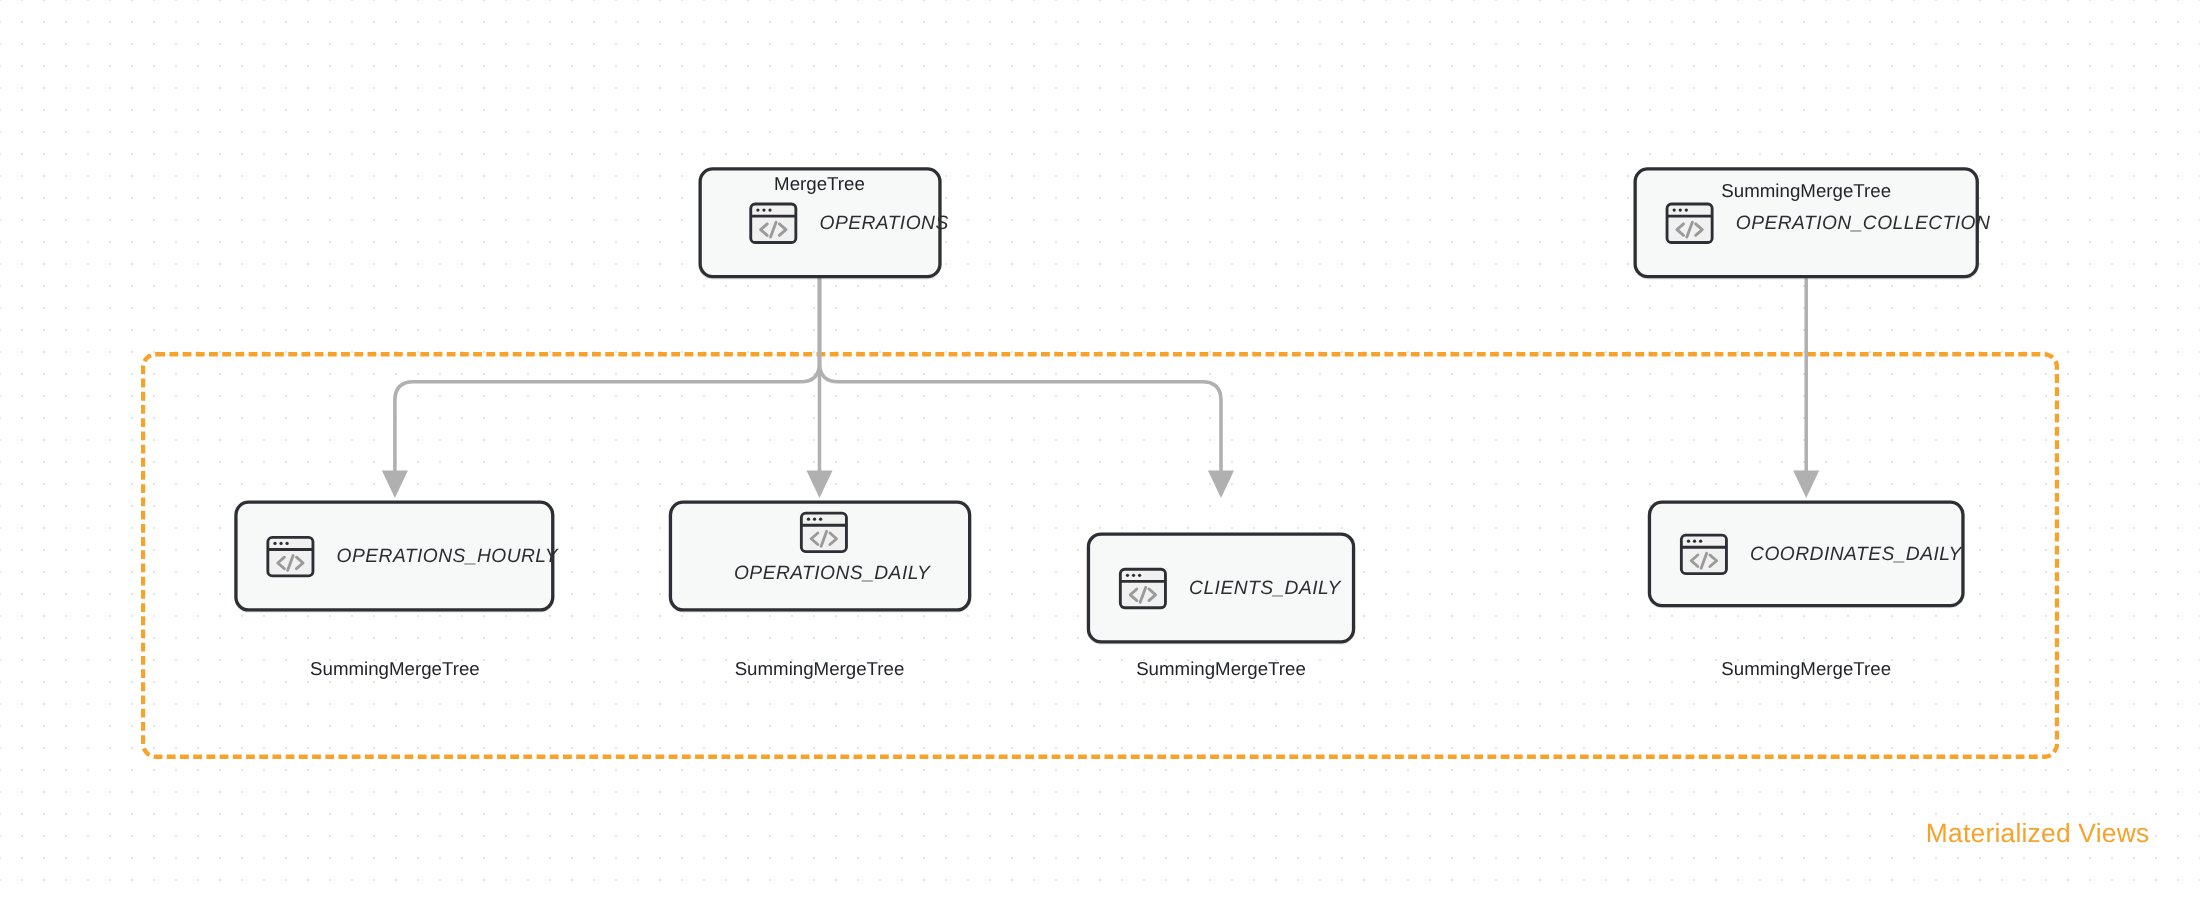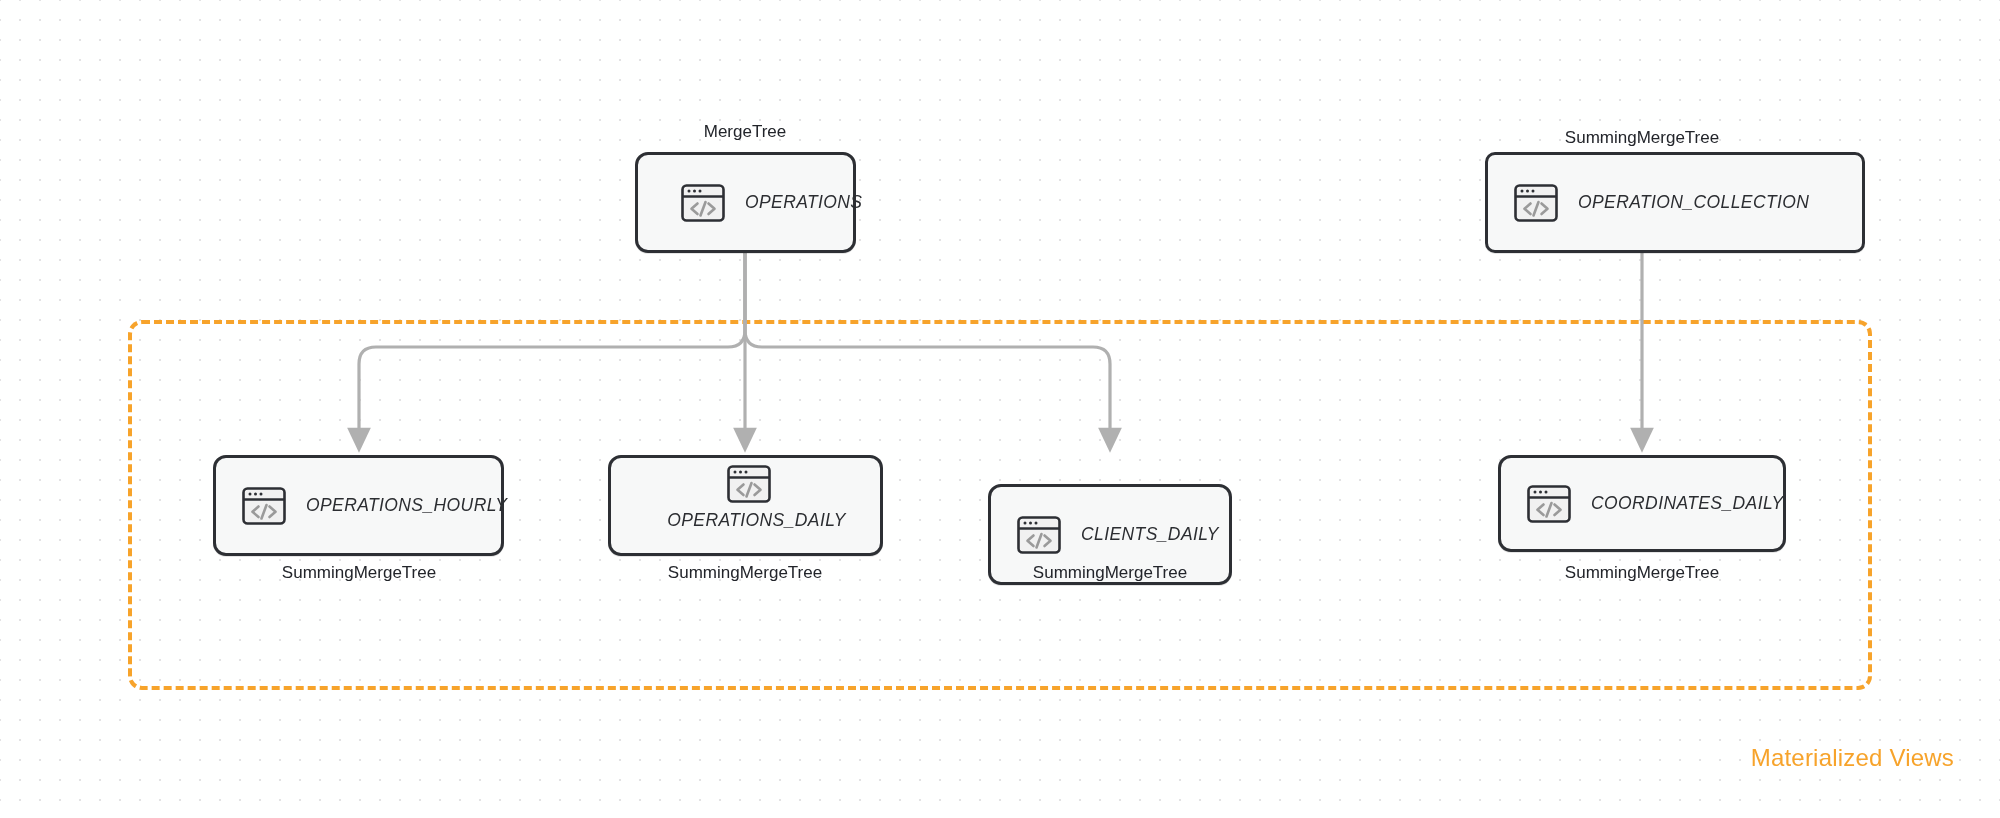--- a/index.html
+++ b/index.html
@@ -74,27 +74,28 @@
     color: #2b2d31;
     letter-spacing: 0.4px;
     white-space: nowrap;
   }
 
   .cap {
     position: absolute;
     font-size: 17px;
     color: #22242a;
     white-space: nowrap;
+    margin-top: 36px;
   }
   .cap.above { transform: translateX(-50%); }
   .cap.below { transform: translateX(-50%); }
 
   
   #node-operations            { left: 635px;  top: 152px; width: 221px; height: 101px; padding-left: 39px; }
-  #node-operation-collection  { left: 1485px; top: 152px; width: 380px; height: 101px; border-radius: 10px; }
+  #node-operation-collection  { left: 1485px; top: 152px; width: 314px; height: 101px; }
   #node-operations-hourly     { left: 213px;  top: 455px; width: 291px; height: 101px; }
   #node-operations-daily      { left: 608px;  top: 455px; width: 275px; height: 101px; flex-direction: column; }
   #node-clients-daily         { left: 988px;  top: 455px; width: 244px; height: 101px; margin-top: 29px; }
   #node-coordinates-daily     { left: 1498px; top: 455px; width: 288px; height: 97px; justify-content: space-between; }
 
   #cap-operations-top           { left: 745px;  top: 122px; }
   #cap-operation-collection-top { left: 1642px; top: 128px; }
   #cap-operations-hourly-bot    { left: 359px;  top: 563px; }
   #cap-operations-daily-bot     { left: 745px;  top: 563px; }
   #cap-clients-daily-bot        { left: 1110px; top: 563px; }

